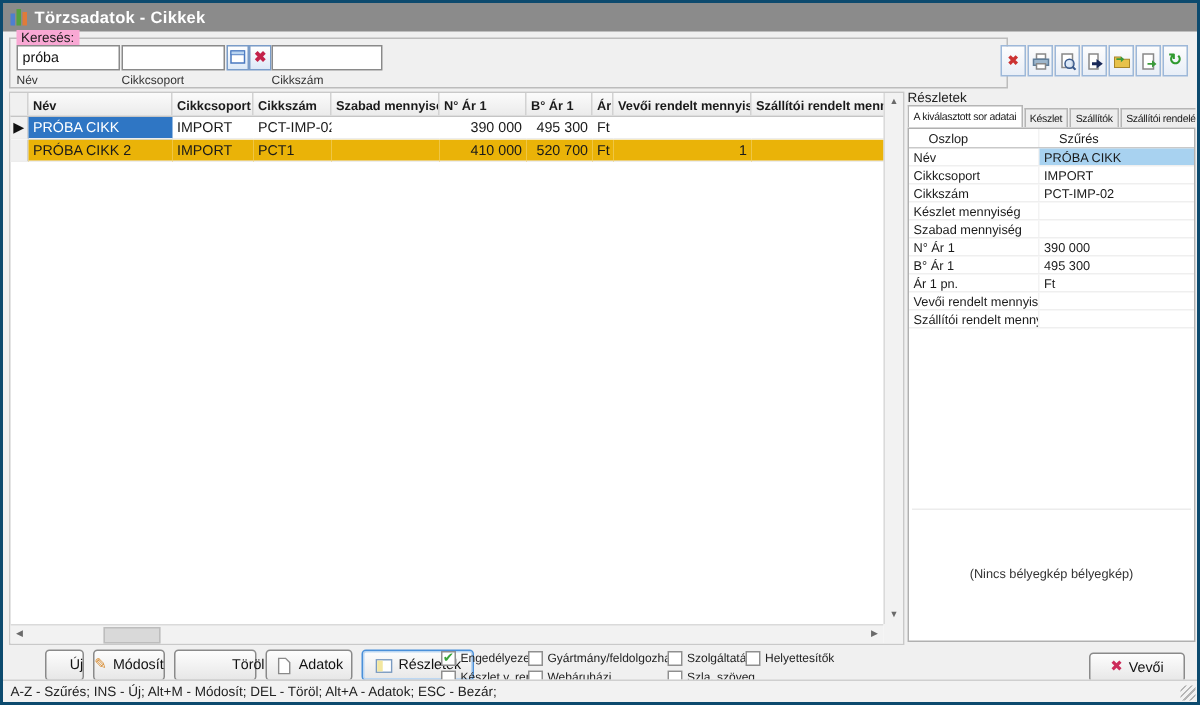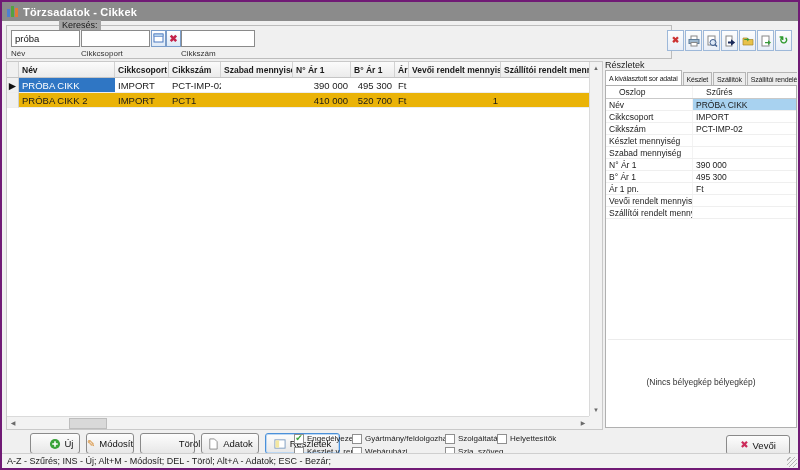--- a/index.html
+++ b/index.html
@@ -1,34 +1,34 @@
 <!DOCTYPE html>
 <html><head>
 <meta charset="utf-8">
 <style>
   html,body{margin:0;padding:0;background:#d8d8d8;}
   *{box-sizing:border-box;}
   #window{
     position:relative;width:800px;height:470px;
-    border:2px solid #701a75;background:#f0f0f0;overflow:hidden;
+    border:2px solid #0c4a6e;background:#f0f0f0;overflow:hidden;
     font-family:"Liberation Sans","DejaVu Sans",sans-serif;color:#1a1a1a;
   }
   
   .titlebar{position:absolute;left:0;top:0;right:0;height:19px;background:#8b8b8b;
     display:flex;align-items:center;gap:5px;padding-left:5px;}
   .title-icon{display:flex;align-items:flex-end;gap:1px;height:11px;}
   .title-icon i{display:block;width:3px;}
   .title-icon .b1{height:8px;background:#4e7fd0;}
   .title-icon .b2{height:11px;background:#53a23f;}
   .title-icon .b3{height:9px;background:#e07b39;}
   .title-text{color:#ffffff;font-size:11px;font-weight:bold;letter-spacing:.2px;}
   
   .searchbox{position:absolute;left:4px;top:23px;width:666px;height:34px;
     border:1px solid #bcbcbc;}
-  .searchbox .cap{position:absolute;left:4px;top:-6px;background:#a3a3a3;padding:0 3px;font-size:9px;margin-left:48px;}
+  .searchbox .cap{position:absolute;left:4px;top:-6px;background:#f9a8d4;padding:0 3px;font-size:9px;}
   .s-input{position:absolute;top:4px;height:17px;border:1px solid #8a8a8a;background:#fff;
     font-family:inherit;font-size:9.5px;padding:0 3px;color:#111;}
   .in1{left:4px;width:69px;}
   .in2{left:74px;width:69px;}
   .in3{left:174px;width:74px;}
   .s-btn{position:absolute;top:4px;width:15px;height:17px;border:1px solid #7a9cc8;
     background:linear-gradient(#ffffff,#dde9f7);display:flex;align-items:center;justify-content:center;
     padding:0;cursor:pointer;}
   .sb1{left:144px;}
   .sb2{left:159px;}
@@ -82,21 +82,21 @@
   .d-c1{width:86px;}
   .d-c2{flex:1;border-left:1px solid #f3f3f3;}
   .hl{background:#a8d2f0;}
   .d-thumb{position:absolute;left:2px;right:2px;bottom:4px;height:84px;border-top:1px solid #ececec;
     display:flex;align-items:center;justify-content:center;font-size:8.5px;color:#333;}
   
   .btnrow{position:absolute;left:28px;top:431px;display:flex;gap:6px;}
   .btn{height:21px;border:1px solid #8a8a8a;border-radius:3px;background:linear-gradient(#fdfdfd,#e7e7e7);
     display:flex;align-items:center;justify-content:center;gap:4px;font-family:inherit;
     font-size:9.5px;color:#111;padding:0 4px;cursor:pointer;}
-  .w-new{width:50px;padding-left:16px;} .w-edit{width:48px;} .w-del{width:55px;padding-left:44px;} .w-data{width:58px;}
+  .w-new{width:26px;padding-left:16px;} .w-edit{width:48px;} .w-del{width:55px;padding-left:44px;} .w-data{width:58px;}
   .w-det{width:75px;border-color:#4a90d9;box-shadow:0 0 0 1px #bcd7f2 inset;}
   .close-btn{position:absolute;right:8px;top:433px;width:64px;height:20px;}
   .x-glyph{color:#cc2b5a;font-size:10px;font-weight:bold;line-height:1;}
   .pencil{color:#d78a2e;font-size:10px;line-height:1;}
   
   .flags{position:absolute;left:292px;top:431px;display:flex;gap:0;}
   .fcol{display:flex;flex-direction:column;gap:2px;}
   .fc1{width:58px;} .fc2{width:93px;} .fc3{width:52px;} .fc4{width:70px;}
   .flag{display:flex;align-items:center;gap:3px;height:11px;white-space:nowrap;}
   .flag .lbl{font-size:8px;color:#222;}

